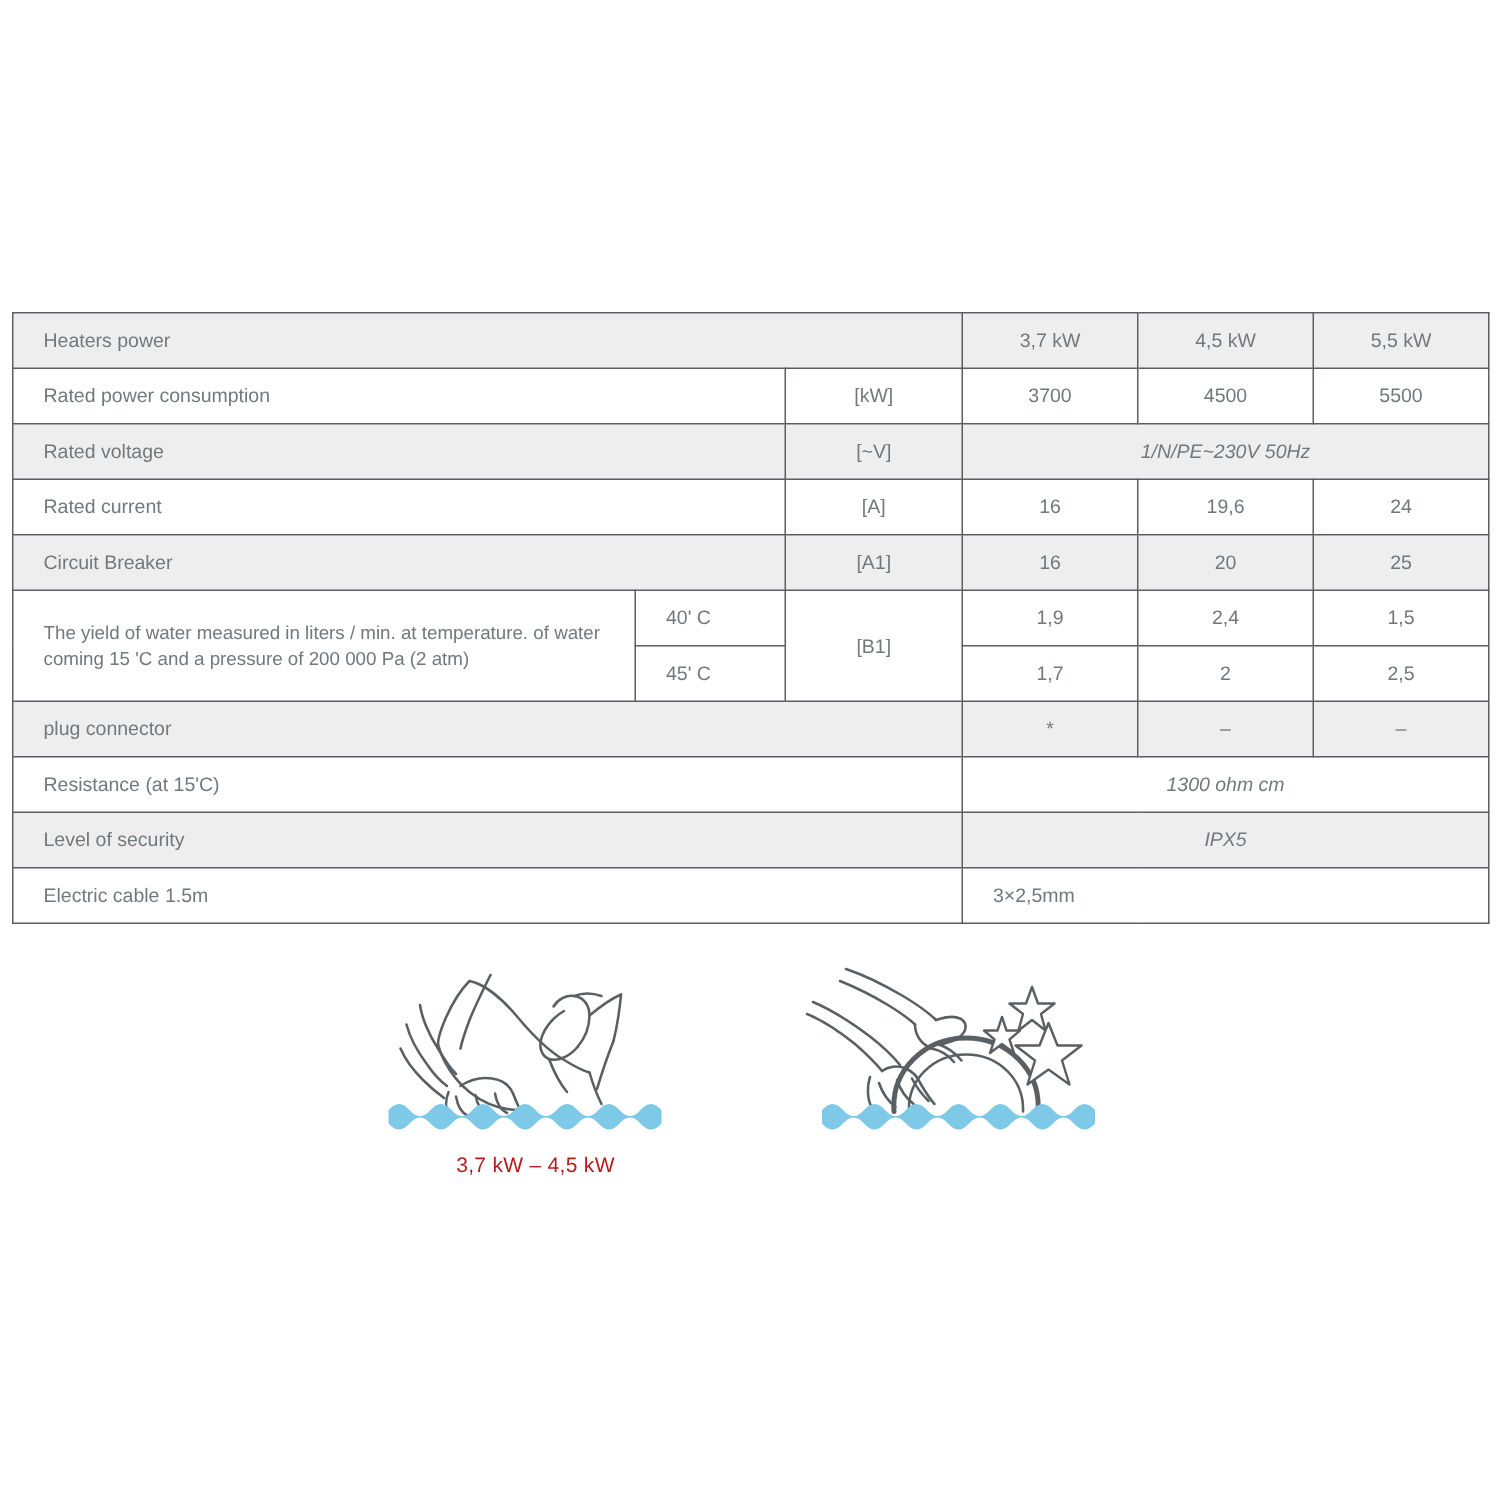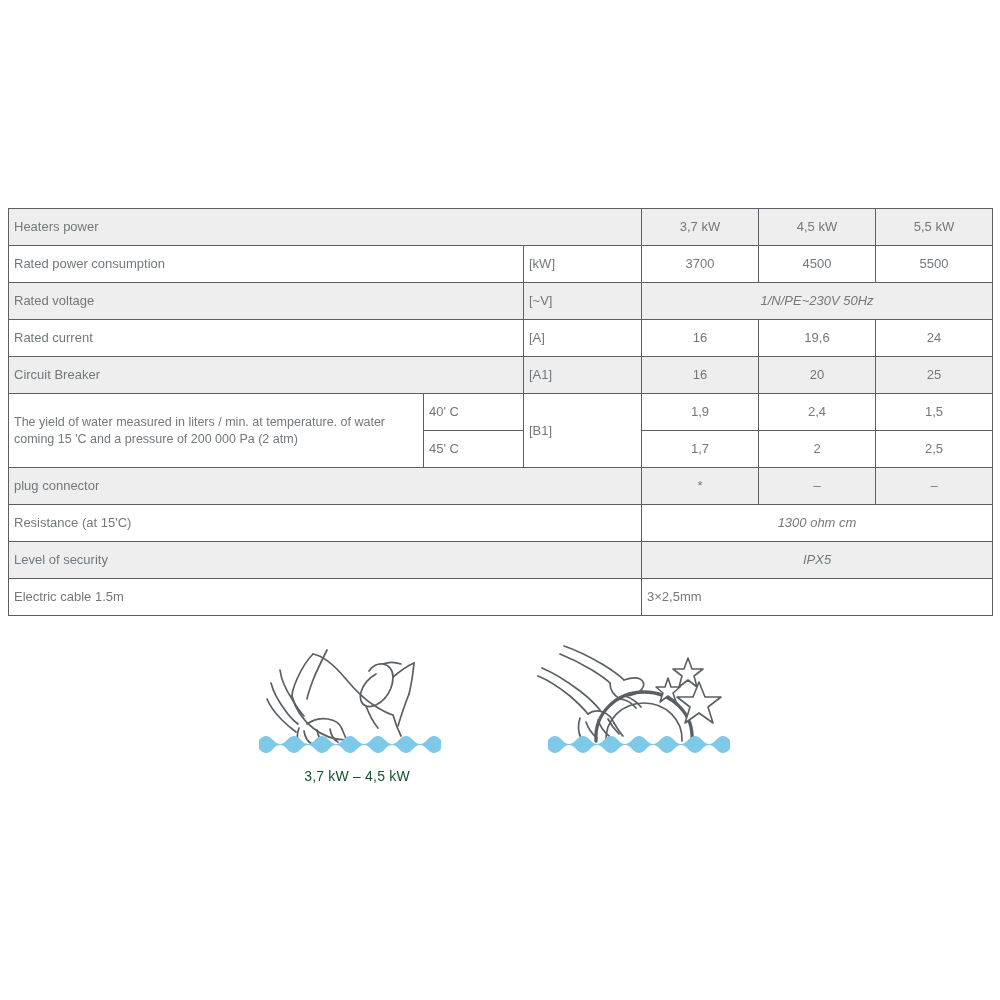--- a/index.html
+++ b/index.html
@@ -17,31 +17,31 @@
     position:absolute;left:8px;top:208px;width:985px;
   }
   table.spec{
     border-collapse:collapse;
     width:985px;
     table-layout:fixed;
     font-size:13px;
   }
   table.spec td{
     border:1px solid #5b5f63;
-    padding:0 5px;
+    padding:0 20px;
     height:36px;
     color:#72787c;
     font-weight:400;
     vertical-align:middle;
     line-height:1.35;
     background:#ffffff;
   }
   tr.shade td{background:#eeeeee;}
   td.lbl{text-align:left;}
-  td.unit{text-align:left;width:118px;}
+  td.unit{text-align:center;width:118px;}
   td.val{text-align:center;width:118px;}
   td.sub{text-align:left;width:100px;padding-left:22px;}
   td.merged-c{text-align:center;font-style:italic;}
   td.merged-l{text-align:left;}
 
   
   td.pw{
     text-align:center;
     height:38px;
     color:#4a4a46;
@@ -68,21 +68,21 @@
   .figs{
     position:absolute;left:0;top:636px;width:1000px;height:180px;
   }
   .fig{position:absolute;width:300px;text-align:center;}
   .fig1{left:207px;}
   .fig2{left:496px;}
   .fig svg{display:block;margin:0 auto;}
   .figcap{
     margin-top:12px;
     font-size:14px;
-    color:#14532d;
+    color:#b91c1c;
     letter-spacing:.2px;
   }
 </style>
 </head>
 <body>
 
 <div class="page">
 
   <div class="spec-wrap">
     <table class="spec">

